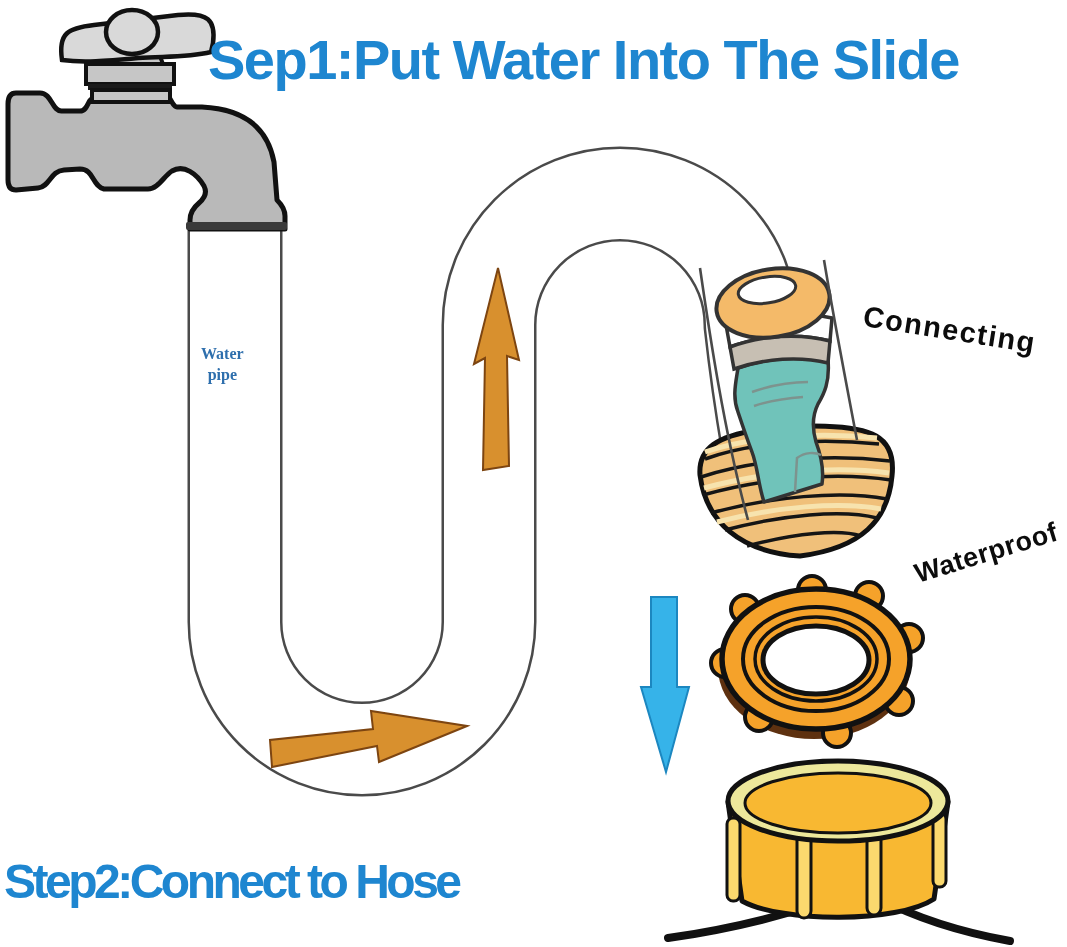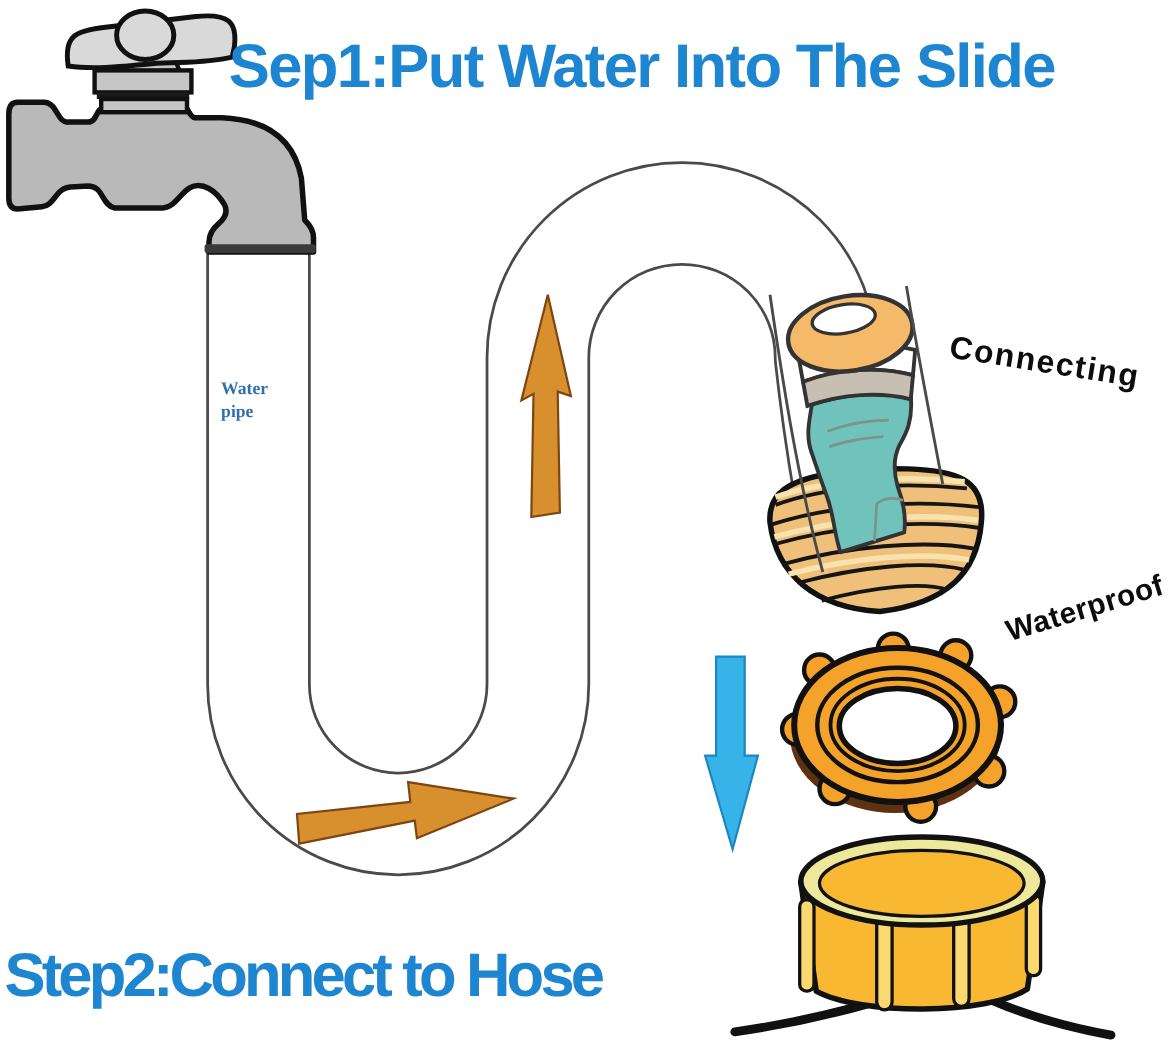--- a/index.html
+++ b/index.html
@@ -1,28 +1,29 @@
 <!DOCTYPE html>
 <html style="--title-blue: #1e86d0; --pipe-label-blue: #2e6fad; --pipe-outline: #4a4a4a; --faucet-gray: #b9b9b9; --faucet-light-gray: #d9d9d9; --flow-arrow-orange: #d8902e; --down-arrow-blue: #36b3e9; --connector-cap-tan: #f4ba69; --connector-teal: #70c3ba; --connector-gray-band: #c7bfb3; --thread-tan: #f0c07a; --gasket-orange: #f5a22a; --gasket-shadow: #5e3110; --hose-cap-yellow: #f8b832; --hose-cap-rim: #ede89b; --hose-cap-rib: #fbd96e;"><head>
 <meta charset="utf-8">
 <style>
   html,body{margin:0;padding:0;background:#fff;}
   .canvas{
     position:relative;width:1067px;height:947px;background:#fff;overflow:hidden;
     font-family:"Liberation Sans",sans-serif;
+    text-align:center;
   }
   .canvas svg{position:absolute;left:0;top:0;}
 
   
   .title{
     position:absolute;font-weight:bold;color:var(--title-blue,#1e86d0);
     white-space:nowrap;line-height:1.0;
   }
   #step1-title{left:208px;top:32px;font-size:56px;letter-spacing:-1.5px;}
-  #step2-title{left:4px;top:858px;font-size:56px;letter-spacing:-3.5px;}
+  #step2-title{left:4px;top:858px;font-size:48px;letter-spacing:-3.5px;}
   #pipe-label{
     position:absolute;left:201px;top:344px;
     font-family:"Liberation Serif",serif;font-weight:bold;font-size:16px;
     line-height:1.3;color:var(--pipe-label-blue,#2e6fad);white-space:pre-line;
   }
   .rot-label{position:absolute;font-weight:bold;color:#0c0c0c;white-space:nowrap;}
   #connecting-label{left:866px;top:300px;font-size:29px;letter-spacing:1.5px;
     transform:rotate(9deg);transform-origin:left top;}
   #waterproof-label{left:911px;top:560px;font-size:27px;letter-spacing:.5px;
     transform:rotate(-17deg);transform-origin:left top;}

